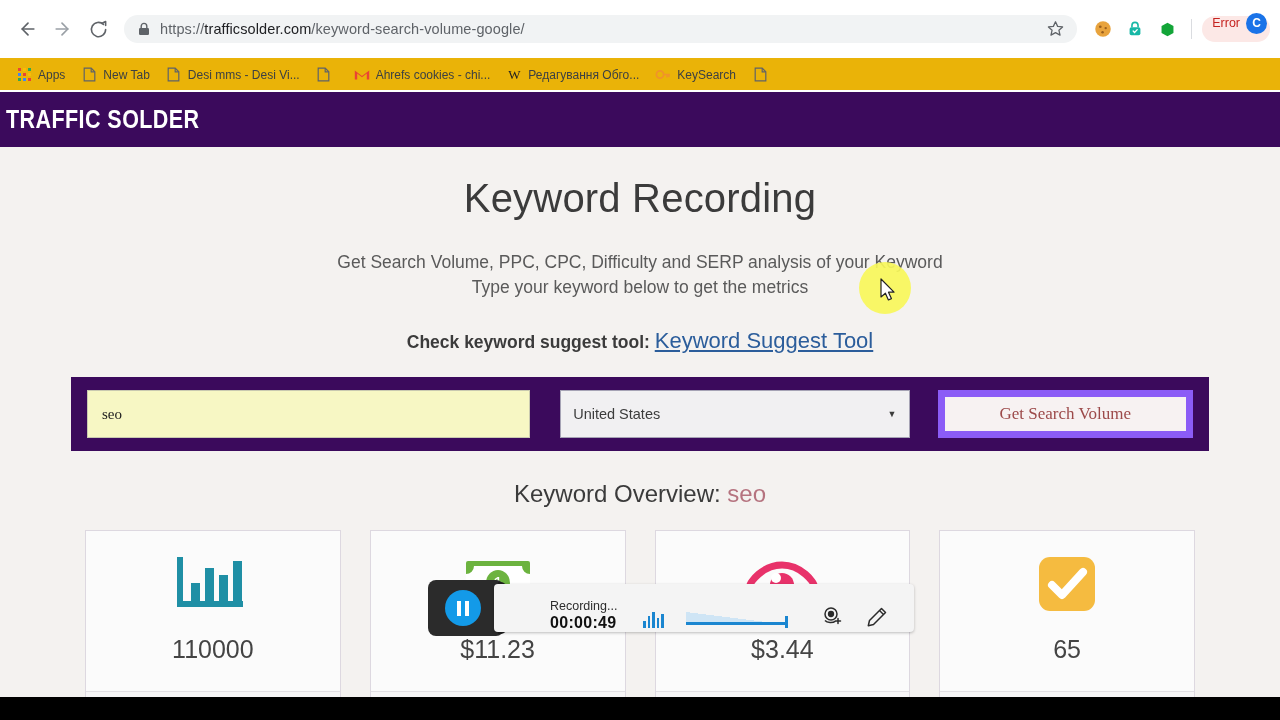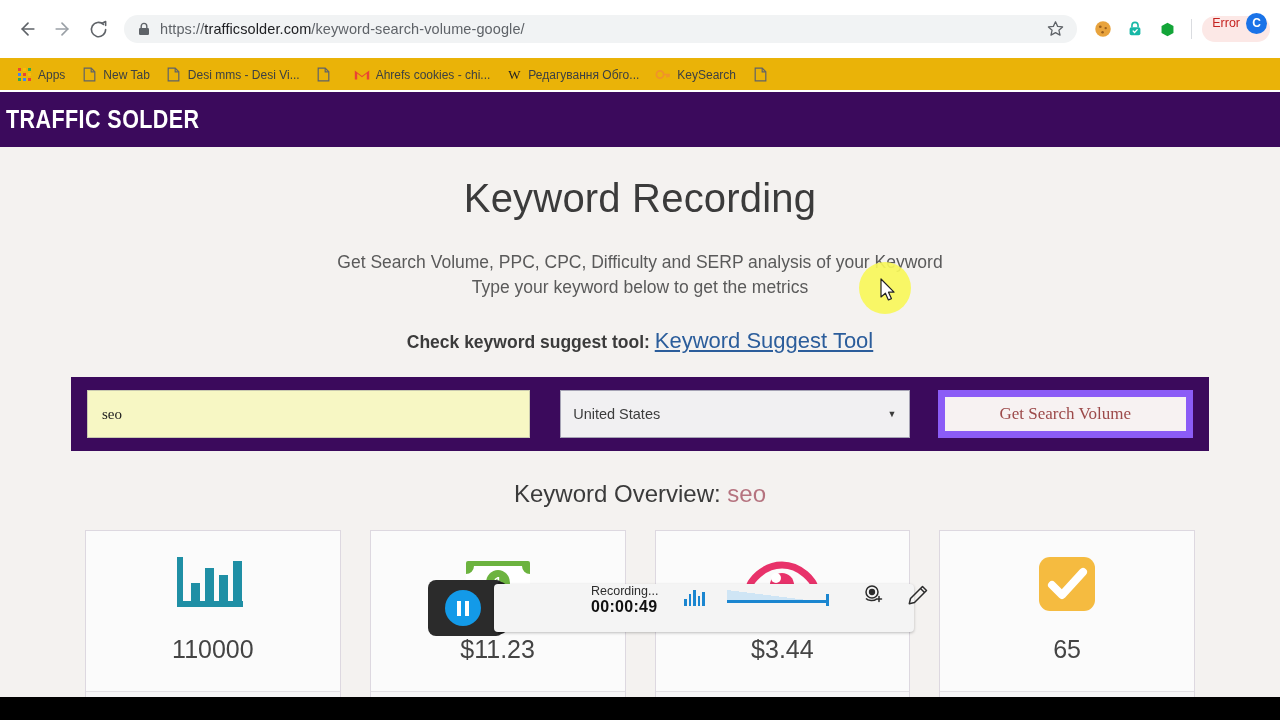--- a/index.html
+++ b/index.html
@@ -174,23 +174,22 @@
   .rec-pause {
     position: absolute; left: 17px; top: 10px; width: 36px; height: 36px;
     border-radius: 50%; background: #139ae8; display:flex; align-items:center;
     justify-content:center; z-index:3;
   }
   .rec-pause i {
     width: 4px; height: 15px; background: #fff; display:block; margin:0 2px;
   }
   .rec-panel {
     position: absolute; left: 66px; top: 4px; height: 48px; width: 420px;
-    background: #f4f4f4; border-radius: 4px; display: flex; align-items: flex-start;
+    background: #f4f4f4; border-radius: 4px; display: flex; align-items: flex-end;
     box-shadow: 0 1px 3px rgba(0,0,0,.25);
-    padding-left: 41px;
   }
   .rec-text { margin-left: 56px; display: flex; flex-direction: column; line-height: 1.15; }
   .rec-status { font-size: 12.5px; color: #2d2d2d; }
   .rec-time { font-size: 16px; color: #111; font-weight: bold; letter-spacing: .3px; }
   .rec-tools { display: flex; align-items: center; margin-left: 26px; gap: 22px; }
 
   .bars-ico { display: flex; align-items: flex-end; height: 18px; gap: 2px; }
   .bars-ico i { width: 2.5px; background: #1b86d0; display: block; }
 
   .vol-slider { width: 112px; height: 18px; position: relative; }

